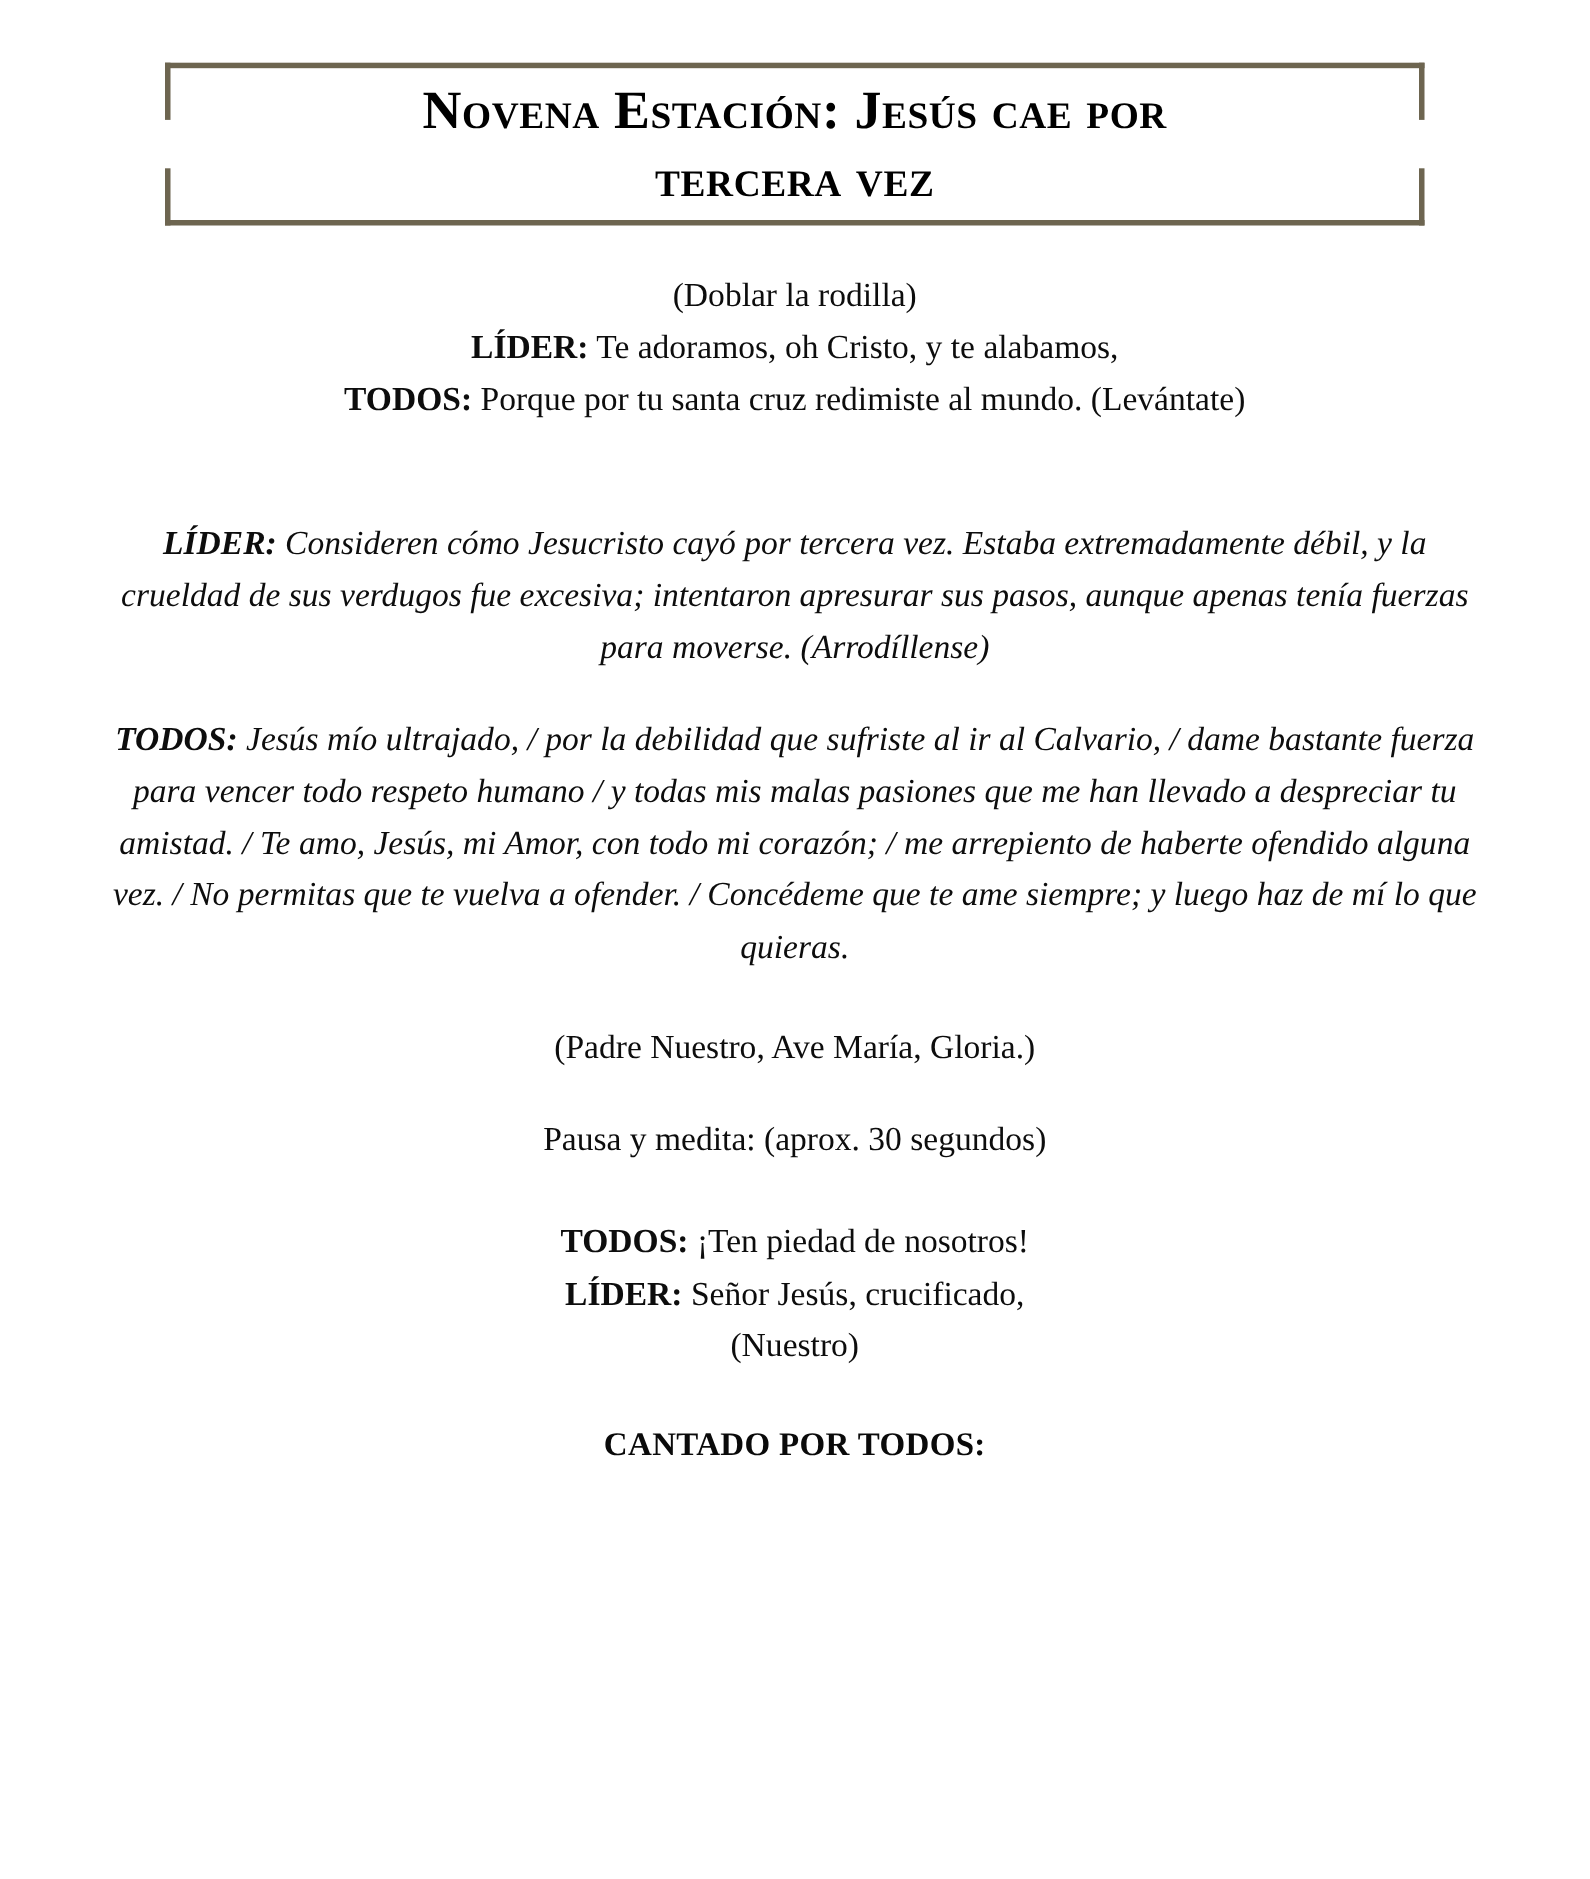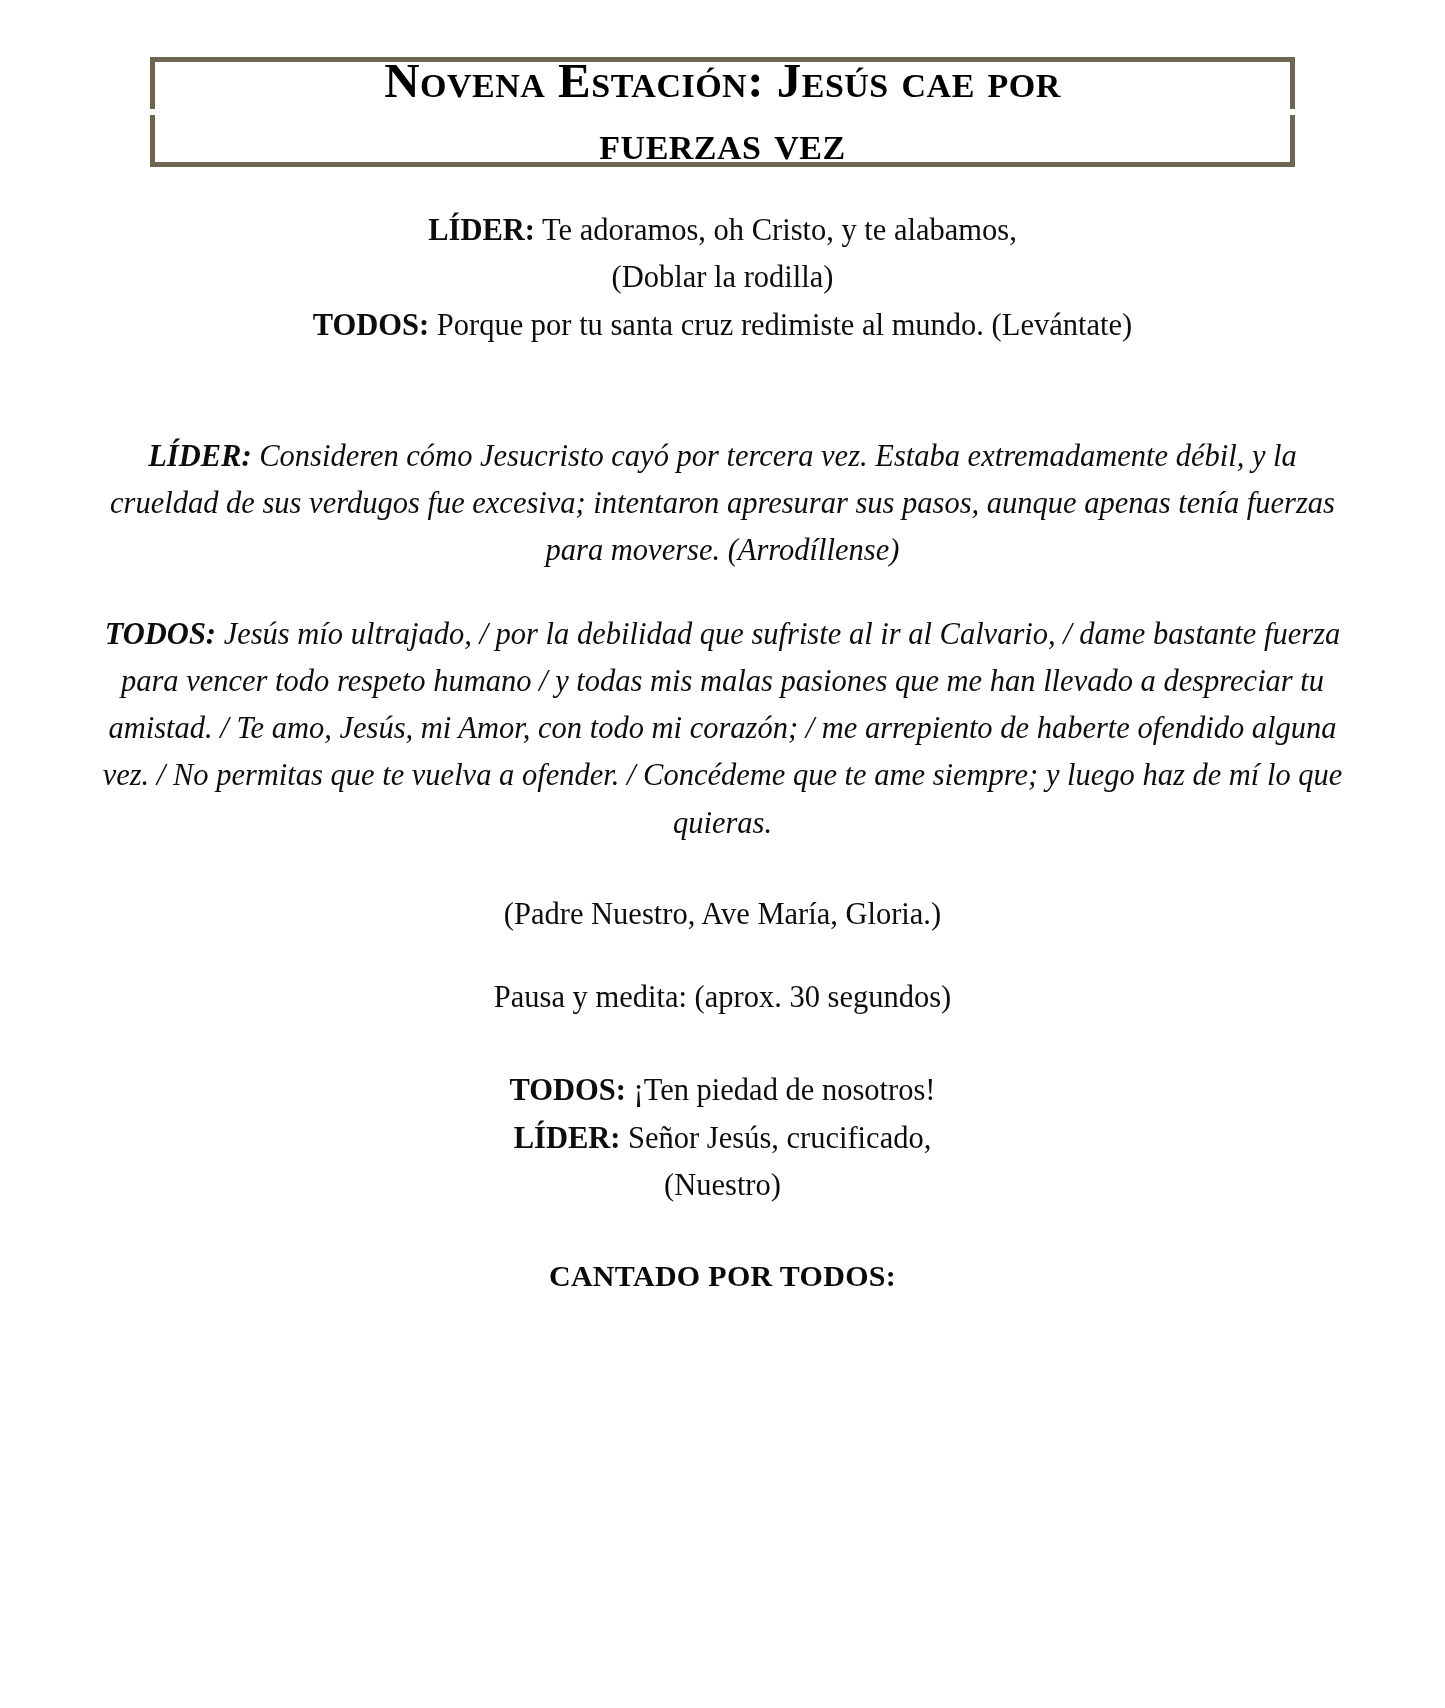--- a/index.html
+++ b/index.html
@@ -20,21 +20,21 @@
     width: 1445px;
     height: 1708px;
     background: #ffffff;
     box-sizing: border-box;
   }
 
   
   .title-frame {
     position: relative;
     margin: 57px 150px 0 150px;   
-    height: 110px;
+    height: 148px;
     box-sizing: border-box;
   }
   
   .frame-line {
     position: absolute;
     background: #6d6550;
   }
   .frame-top    { left: 0;  right: 0;  top: 0;    height: 5px; }
   .frame-bottom { left: 0;  right: 0;  bottom: 0; height: 5px; }
   
@@ -103,31 +103,31 @@
     <div class="frame-line frame-top"></div>
     <div class="frame-line frame-bottom"></div>
     <div class="frame-line frame-left-top"></div>
     <div class="frame-line frame-left-bottom"></div>
     <div class="frame-line frame-right-top"></div>
     <div class="frame-line frame-right-bottom"></div>
 
     <div class="title-text">
       <span>Novena Estación: Jesús cae por</span>
       <br>
-      <span>fuerzas vez</span>
+      <span>tercera vez</span>
     </div>
   </div>
 
   <div class="body-wrap">
 
     <div class="para narrow">
+      <div>(Doblar la rodilla)</div>
       <div>
         <b>LÍDER:</b><span> Te adoramos, oh Cristo, y te alabamos,</span>
       </div>
-      <div>(Doblar la rodilla)</div>
       <div>
         <b>TODOS:</b><span> Porque por tu santa cruz redimiste al mundo. (Levántate)</span>
       </div>
     </div>
 
     <div class="sp-a"></div>
 
     <div class="para wide">
       <b>LÍDER:</b><span> Consideren cómo Jesucristo cayó por tercera vez. Estaba extremadamente débil, y la crueldad de sus verdugos fue excesiva; intentaron apresurar sus pasos, aunque apenas tenía fuerzas para moverse. (Arrodíllense)</span>
     </div>

